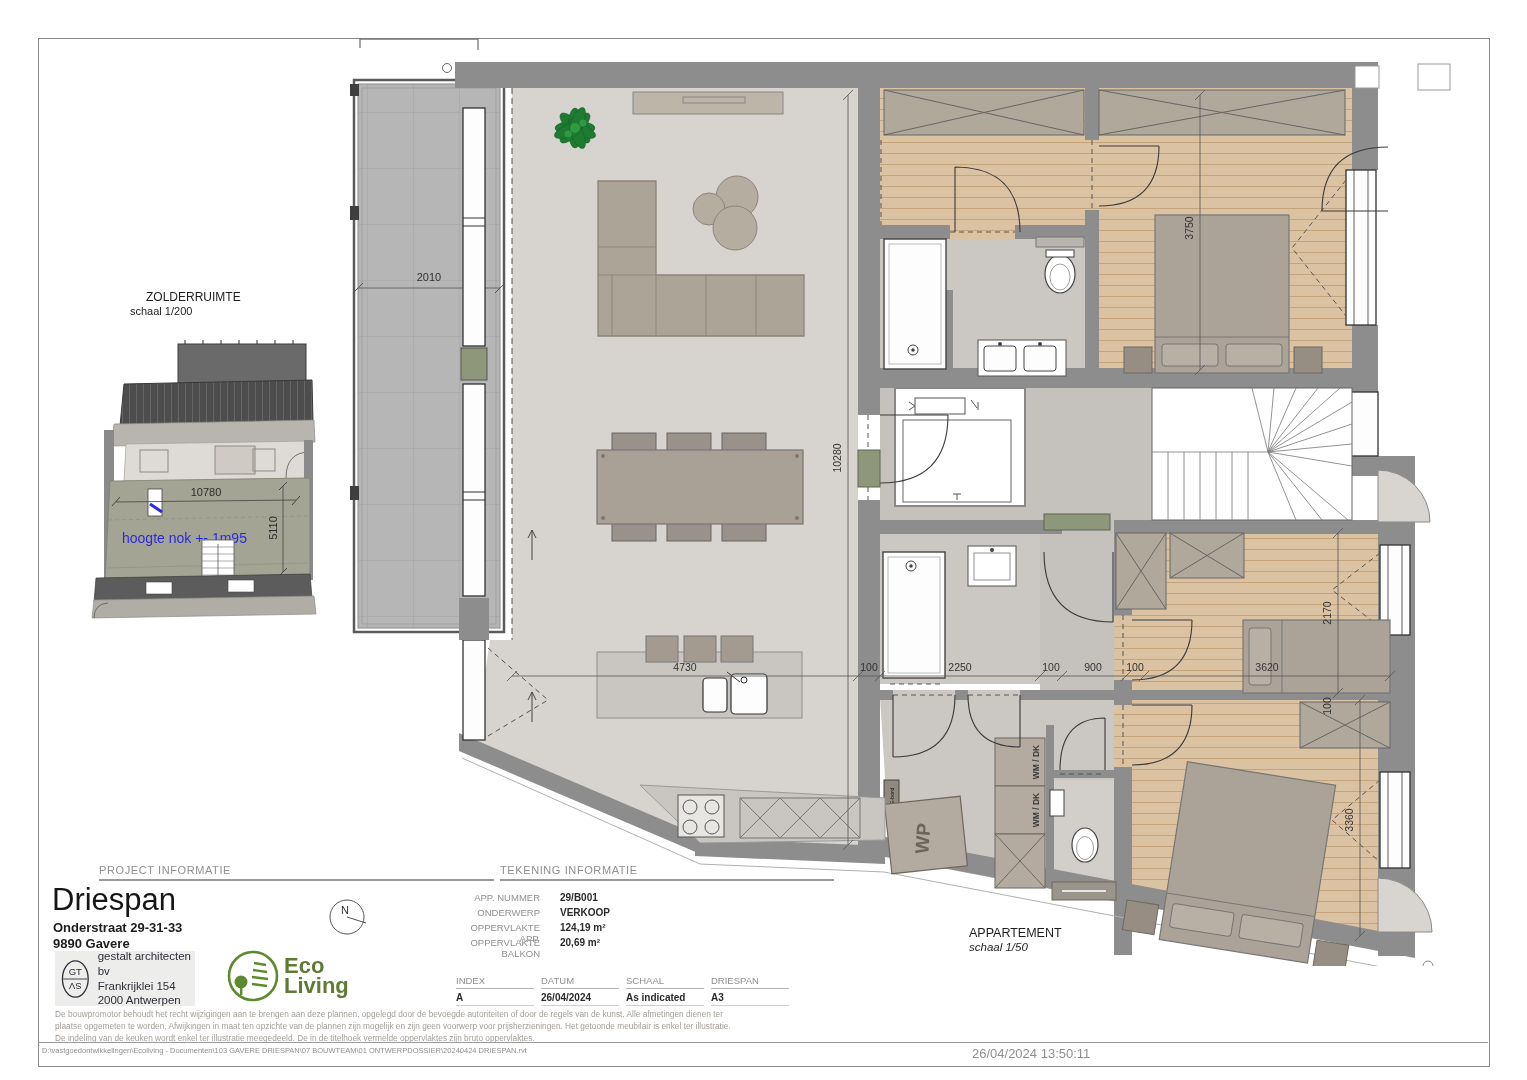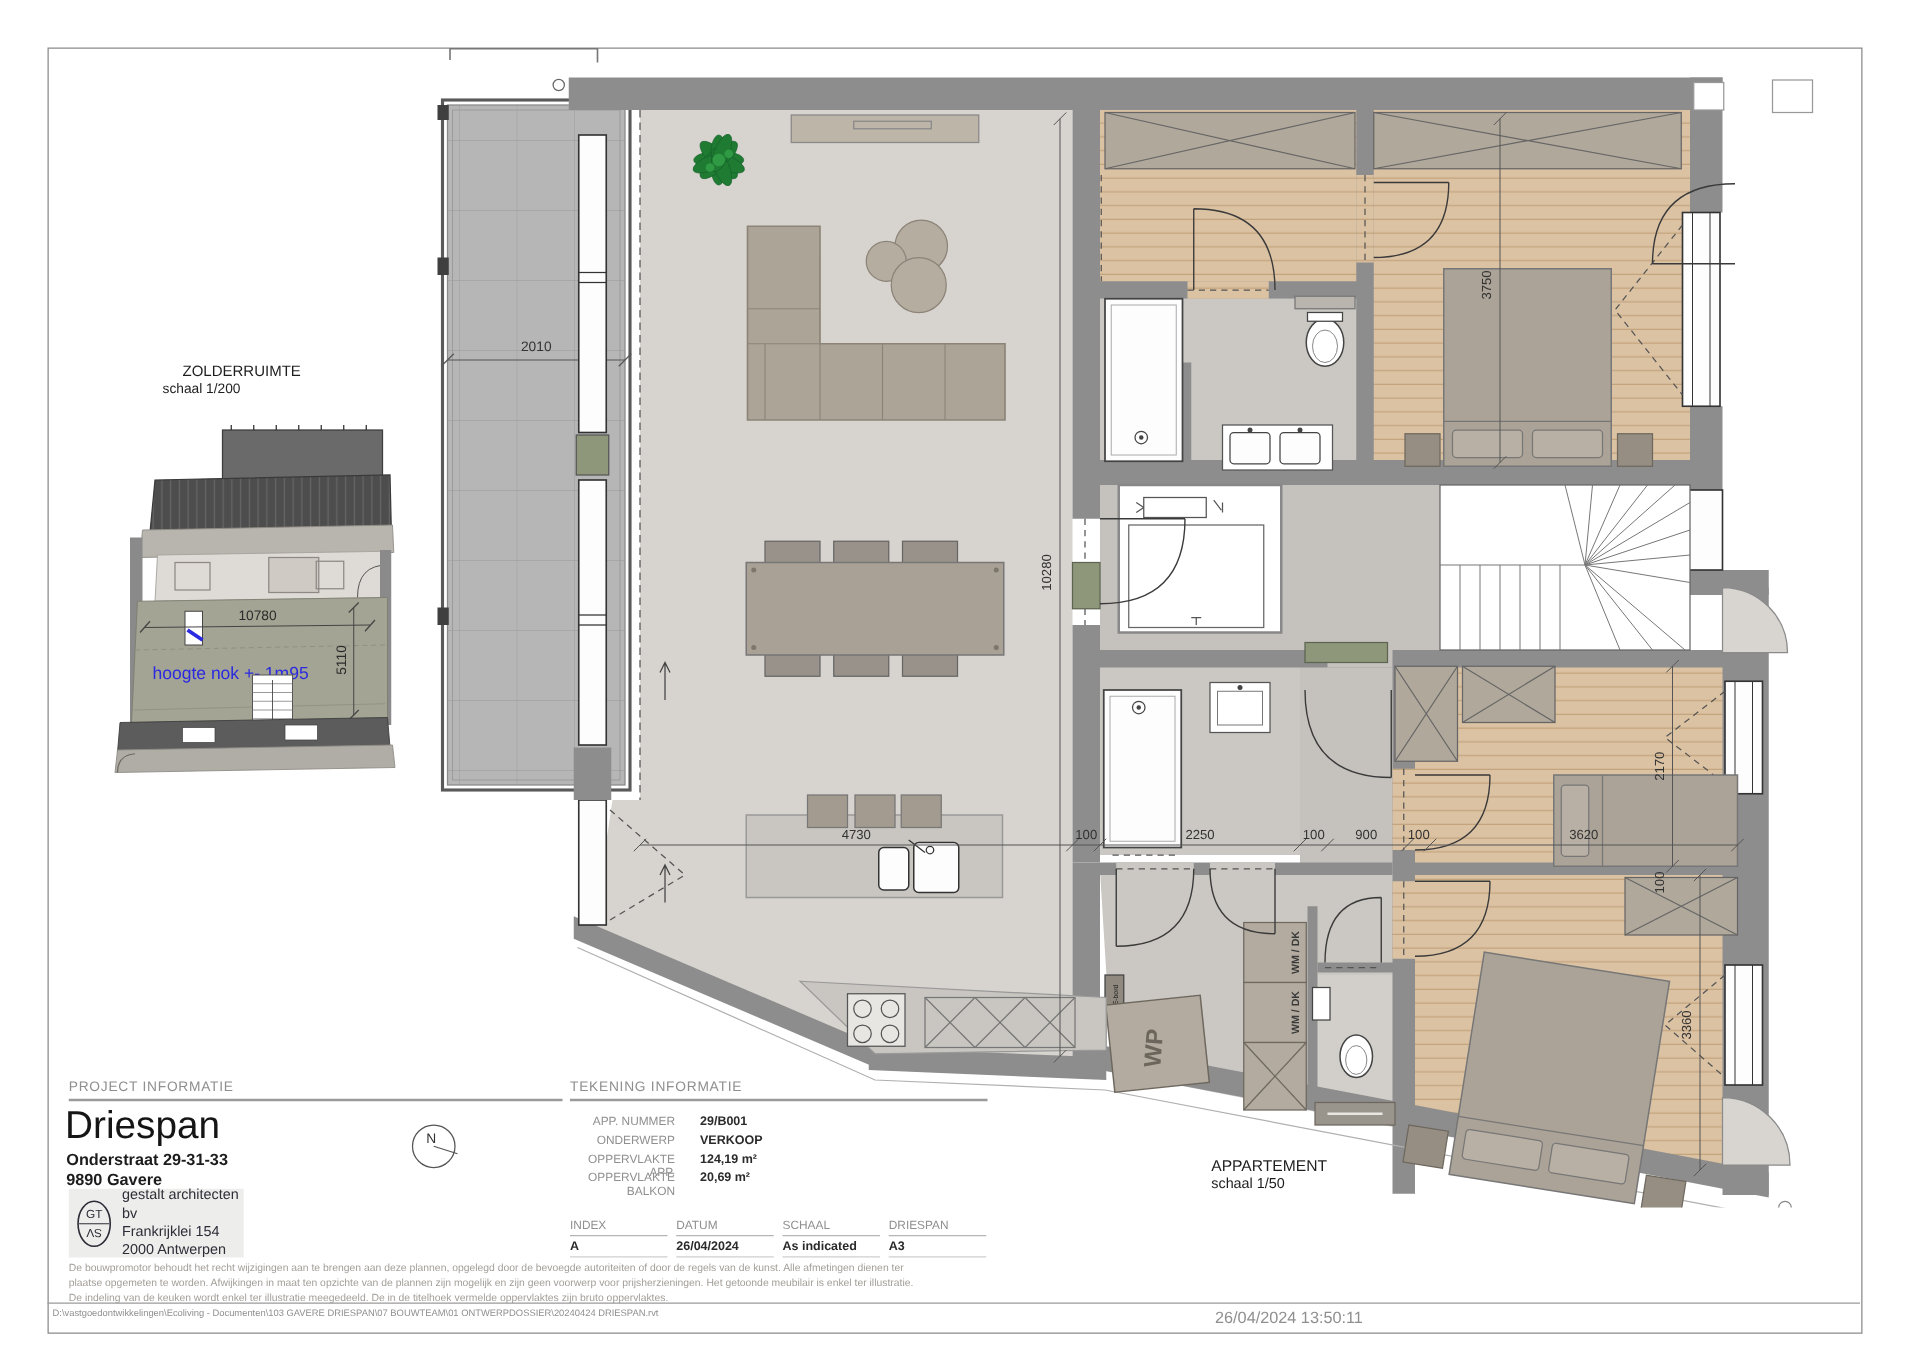--- a/index.html
+++ b/index.html
@@ -2,21 +2,21 @@
 <html><head>
 <meta charset="utf-8">
 <style>
   html,body{margin:0;padding:0;background:#fff;}
   .page{position:relative;width:1527px;height:1080px;background:#ffffff;overflow:hidden;
         font-family:"Liberation Sans",sans-serif;color:#222;}
   .abs{position:absolute;}
   .frame{left:38px;top:38px;width:1450px;height:1027px;border:1px solid #8a8a8a;}
   svg text{font-family:"Liberation Sans",sans-serif;}
   .sec-header{font-size:11px;letter-spacing:.6px;color:#8f8f8f;border-bottom:2px solid #9a9a9a;
-              padding-bottom:3px;}
+              padding-bottom:3px;margin-left:44px;}
   .proj-header{left:55px;top:864px;width:395px;}
   .tek-header{left:456px;top:864px;width:334px;}
   .proj-title{left:52px;top:882px;font-size:31px;color:#151515;}
   .proj-addr1{left:53px;top:920px;font-size:13px;font-weight:bold;color:#1c1c1c;}
   .proj-addr2{left:53px;top:936px;font-size:13px;font-weight:bold;color:#1c1c1c;}
   .gestalt{left:55px;top:951px;width:140px;height:55px;background:#ededeb;display:flex;
            align-items:center;gap:6px;padding:2px 4px;box-sizing:border-box;}
   .gestalt-text{font-family:Liberation Sans, sans-serif;font-size:11.5px;line-height:1.3;color:#2d2d38;}
   .north{left:326px;top:896px;}
   .eco{left:224px;top:947px;display:flex;align-items:center;}
@@ -24,21 +24,21 @@
   .tek-fields{left:456px;top:892px;}
   .tek-row{display:flex;align-items:baseline;height:15px;}
   .tek-label{width:84px;text-align:right;font-size:9.5px;color:#8f8f8f;}
   .tek-value{margin-left:20px;font-size:10px;font-weight:bold;color:#2a2a2a;}
   .meta{left:456px;top:975px;display:flex;gap:7px;}
   .meta-col{width:78px;}
   .meta-label{font-size:9.5px;color:#8f8f8f;border-bottom:1.5px solid #b5b5b5;padding-bottom:2px;}
   .meta-value{font-size:10px;font-weight:bold;color:#2a2a2a;margin-top:3px;border-bottom:1px solid #cfcfcf;padding-bottom:2px;}
   .disclaimer{left:55px;top:1008px;width:688px;font-size:8.3px;line-height:1.45;color:#a39e98;}
   .apt-label{left:969px;top:926px;font-size:12.5px;color:#1e1e1e;}
-  .apt-scale{left:969px;top:941px;font-size:11.5px;color:#1e1e1e;}
+  .apt-scale{left:969px;top:941px;font-size:11.5px;color:#1e1e1e;font-style:italic;}
   .zl-title{left:130px;top:290px;font-size:12px;color:#1e1e1e;margin-left:16px;}
   .zl-scale{left:130px;top:305px;font-size:11px;color:#1e1e1e;}
   .footer-line{left:38px;top:1042px;width:1450px;height:1px;background:#9a9a9a;}
   .footer-path{left:42px;top:1046px;font-size:7.5px;color:#8f8f8f;}
   .footer-time{left:972px;top:1046px;font-size:13px;color:#8f8f8f;}
 </style>
 </head>
 <body>
 
 <div class="page">
@@ -523,20 +523,37 @@
       <div>2000 Antwerpen</div>
     </div>
   </div>
 
   <svg class="abs north" width="44" height="42" viewBox="0 0 44 42">
     <circle cx="21" cy="21" r="17" fill="#fff" stroke="#555" stroke-width="1"></circle>
     <text x="15" y="18" font-size="11" fill="#333">N</text>
     <line x1="21" y1="21" x2="40" y2="27" stroke="#555" stroke-width="1"></line>
   </svg>
 
+  <div class="abs eco">
+    <svg width="58" height="58" viewBox="0 0 58 58">
+      <circle cx="29" cy="29" r="24" fill="none" stroke="#5c8a2e" stroke-width="2.6"></circle>
+      <circle cx="17" cy="35" r="6.5" fill="#5c8a2e"></circle>
+        <rect x="16" y="39" width="2.4" height="9" fill="#5c8a2e"></rect>
+      <g stroke="#5c8a2e" stroke-width="2.4">
+        <line x1="30" y1="16" x2="42" y2="18"></line>
+          <line x1="29" y1="23" x2="43" y2="25"></line>
+        <line x1="28" y1="30" x2="44" y2="32"></line>
+          <line x1="28" y1="37" x2="43" y2="39"></line>
+      </g>
+    </svg>
+    <div class="eco-text">
+      <div>Eco</div>
+      <div>Living</div>
+    </div>
+  </div>
 
   <div class="abs sec-header tek-header">TEKENING INFORMATIE</div>
   <div class="abs tek-fields">
     <div class="tek-row">
       <div class="tek-label">APP. NUMMER</div>
       <div class="tek-value">29/B001</div>
     </div>
     <div class="tek-row">
       <div class="tek-label">ONDERWERP</div>
       <div class="tek-value">VERKOOP</div>

